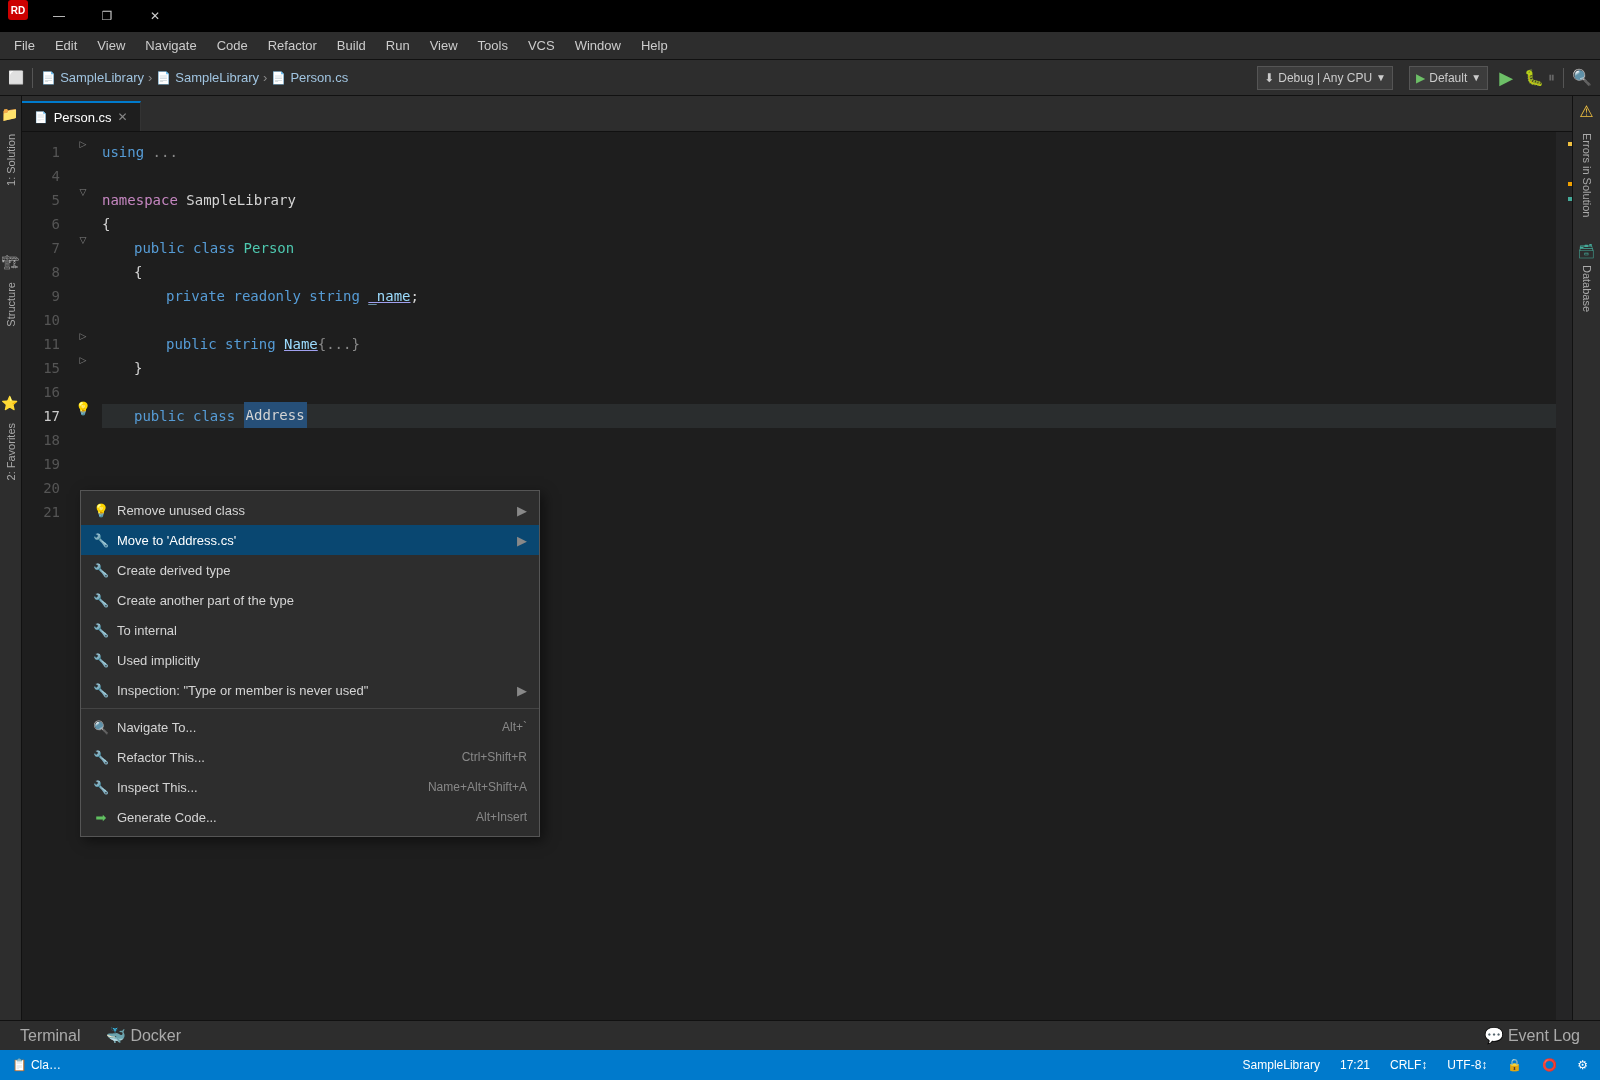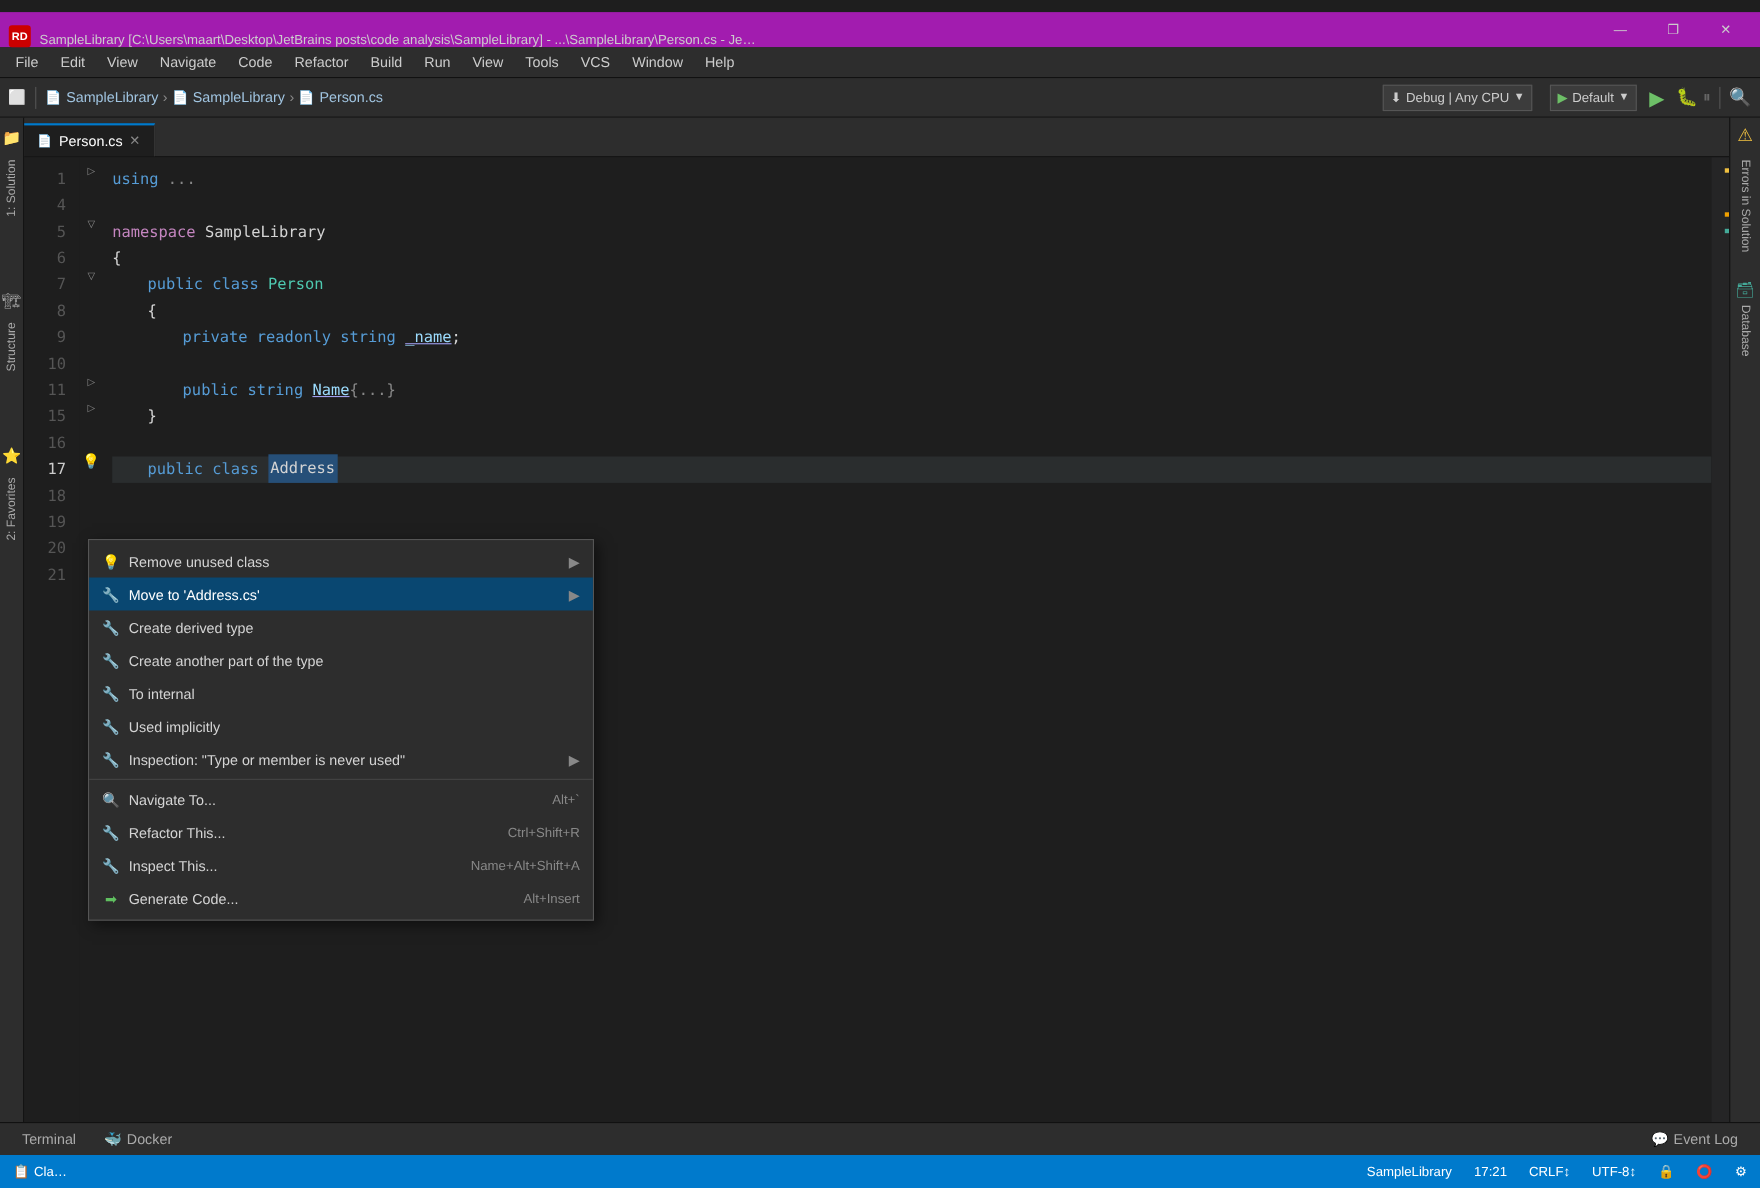--- a/index.html
+++ b/index.html
@@ -9,26 +9,25 @@
       background: #1e1e1e;
       font-family: 'Segoe UI', sans-serif;
       font-size: 13px;
       color: #d4d4d4;
       overflow: hidden;
     }
 
     
     #title-bar {
       height: 32px;
-      background: #a21caf;
-      display: flex;
-      align-items: flex-end;
+      background: #000000;
+      display: flex;
+      align-items: flex-start;
       padding: 0 8px;
       gap: 8px;
-      margin-top: 11px;
     }
     #title-bar .logo {
       width: 20px; height: 20px;
       background: #c00;
       border-radius: 3px;
       display: flex; align-items: center; justify-content: center;
       color: white; font-weight: bold; font-size: 11px;
     }
     #title-bar .title {
       flex: 1;
@@ -343,33 +342,32 @@
       padding: 0 8px;
       gap: 2px;
       border-top: 1px solid #111;
       position: absolute;
       bottom: 30px;
       left: 0;
       right: 0;
     }
     .bottom-tab {
       padding: 4px 12px;
-      font-size: 13px;
+      font-size: 16px;
       color: #aaa;
       cursor: pointer;
     }
   </style>
 </head>
 <body>
 
 <div id="title-bar">
   <div class="logo">
     <span style="font-size:10px;font-weight:bold">RD</span>
   </div>
-  <div class="title">SampleLibrary [C:\Users\maart\Desktop\JetBrains posts\code analysis\SampleLibrary] - ...\SampleLibrary\Person.cs - Je…</div>
   <div class="win-controls">
     <div class="win-btn">—</div>
     <div class="win-btn">❐</div>
     <div class="win-btn close">✕</div>
   </div>
 </div>
 
 <div id="menu-bar">
   <div class="menu-item">File</div>
   <div class="menu-item">Edit</div>

